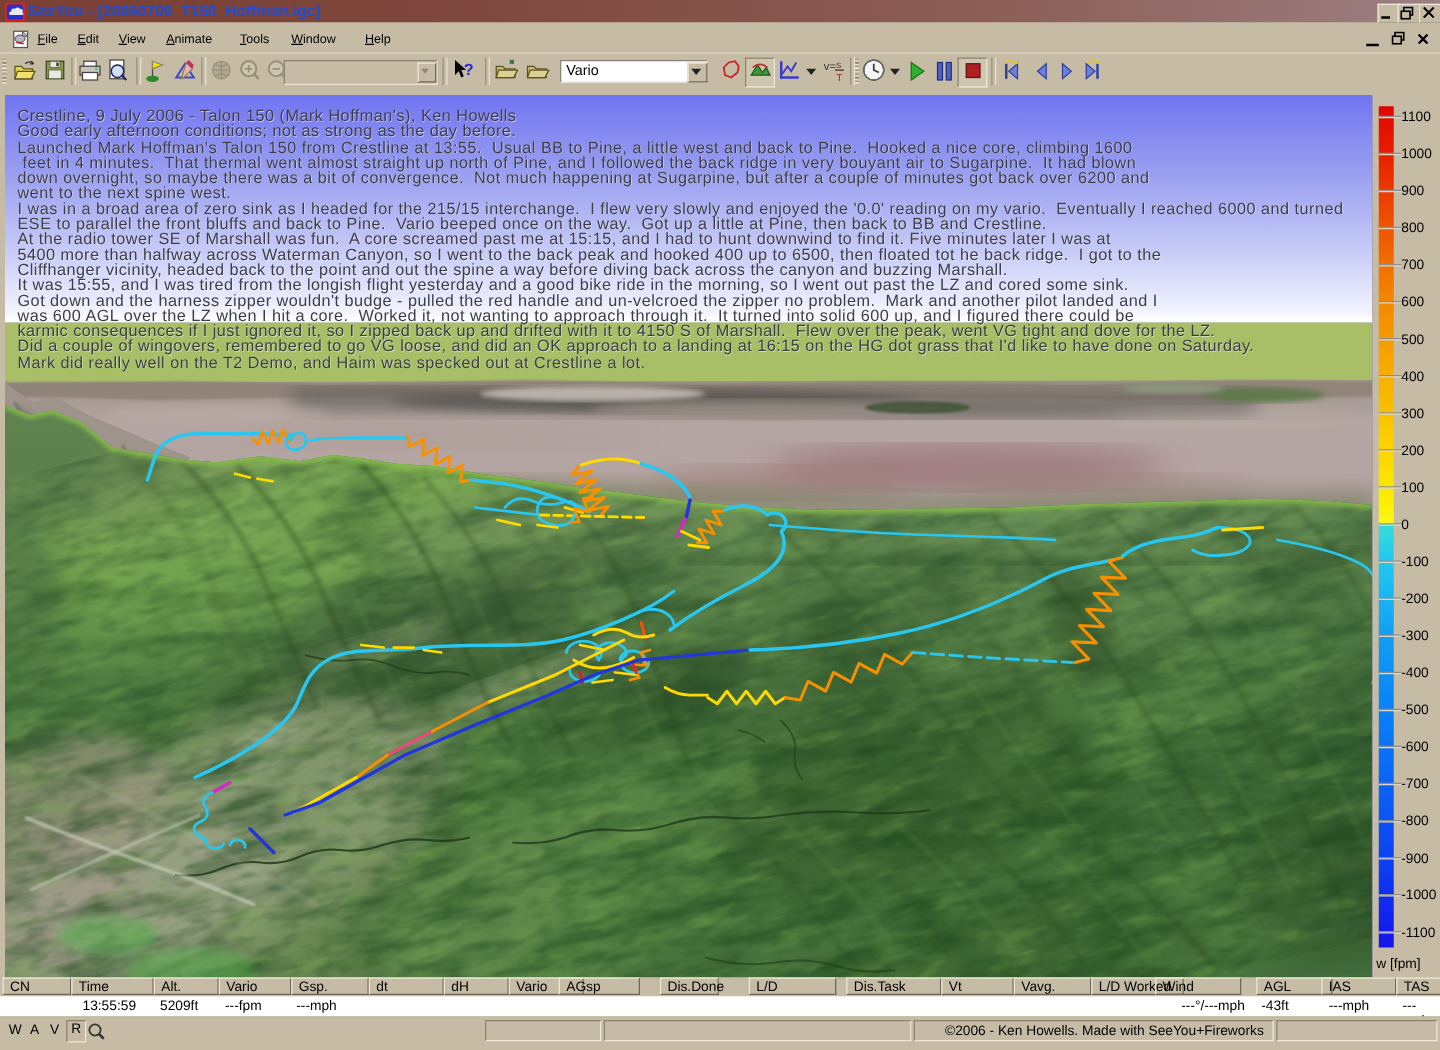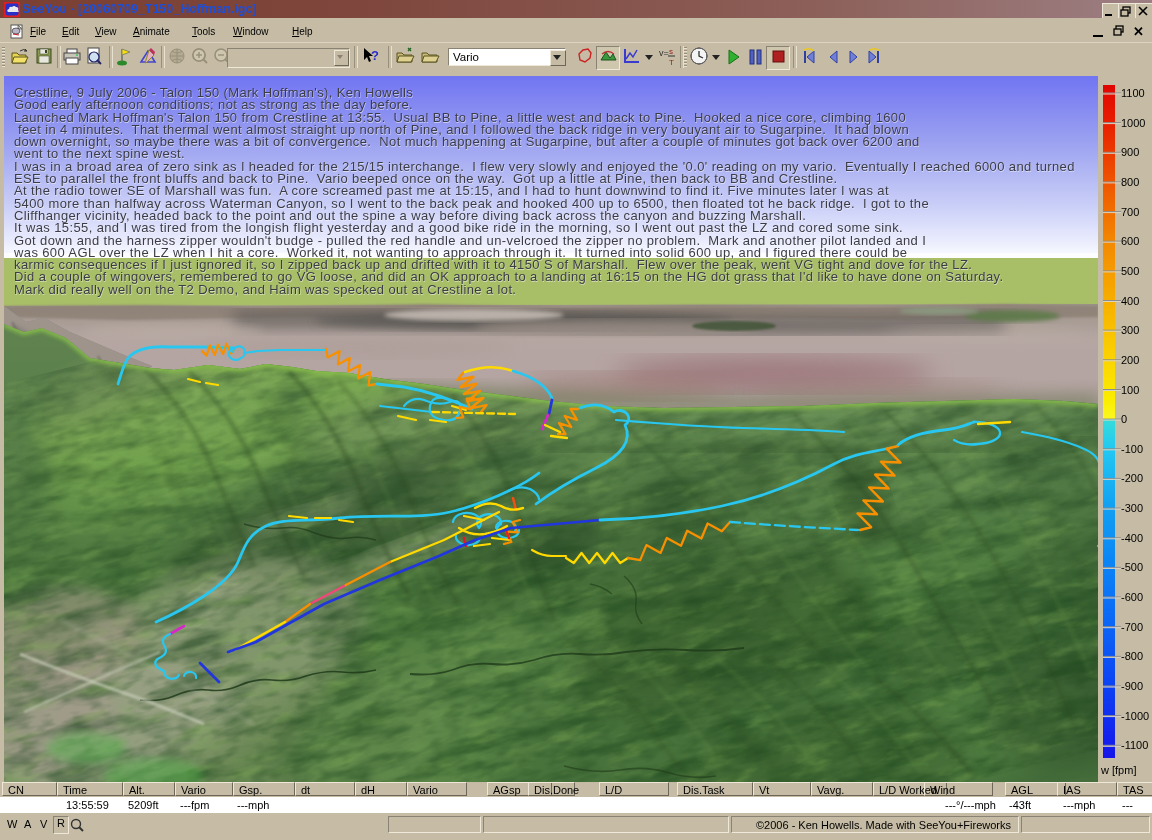--- a/index.html
+++ b/index.html
@@ -539,21 +539,21 @@
   </div>
   <div class="abs" id="thead">
   <div class="hcell" style="left:2px;width:55px">CN</div>
 <div class="hcell" style="left:57px;width:66px">Time</div>
 <div class="hcell" style="left:123px;width:52px">Alt.</div>
 <div class="hcell" style="left:175px;width:58px">Vario</div>
 <div class="hcell" style="left:233px;width:62px">Gsp.</div>
 <div class="hcell" style="left:295px;width:60px">dt</div>
 <div class="hcell" style="left:355px;width:52px">dH</div>
 <div class="hcell" style="left:407px;width:60px">Vario</div>
-<div class="hcell" style="left:487px;width:65px">AGsp</div>
+<div class="hcell" style="left:447px;width:65px">AGsp</div>
 <div class="hcell" style="left:528px;width:47px">Dis.Done</div>
 <div class="hcell" style="left:599px;width:70px">L/D</div>
 <div class="hcell" style="left:677px;width:76px">Dis.Task</div>
 <div class="hcell" style="left:753px;width:58px">Vt</div>
 <div class="hcell" style="left:811px;width:62px">Vavg.</div>
 <div class="hcell" style="left:873px;width:74px">L/D Worked</div>
 <div class="hcell" style="left:924px;width:69px">Wind</div>
 <div class="hcell" style="left:1005px;width:61px">AGL</div>
 <div class="hcell" style="left:1057px;width:60px">IAS</div>
 <div class="hcell" style="left:1117px;width:49px">TAS</div>

